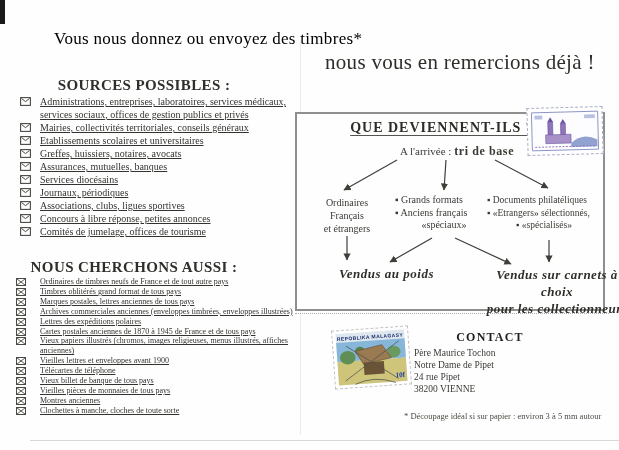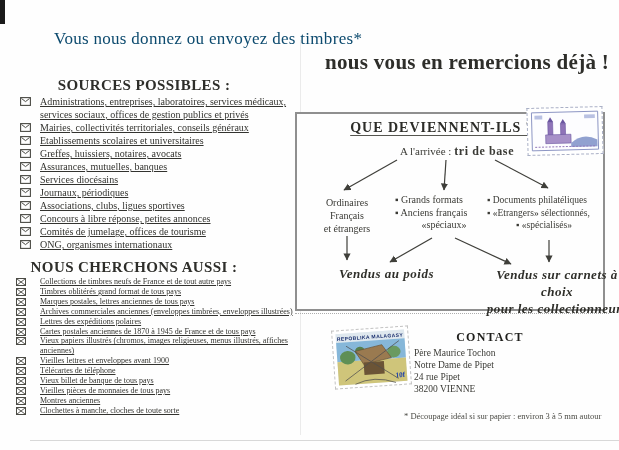--- a/index.html
+++ b/index.html
@@ -5,22 +5,22 @@
   html,body{margin:0;padding:0;background:#ffffff;}
   .page{
     position:relative;width:619px;height:450px;background:#fefefe;overflow:hidden;
     font-family:"Liberation Serif","DejaVu Serif",serif;color:#33332f;
   }
   
   .corner-mark{position:absolute;left:0;top:0;width:5px;height:24px;background:#1a1a1a;}
   .fold-line{position:absolute;left:300px;top:40px;width:1px;height:395px;background:#ebebeb;}
   .bottom-edge{position:absolute;left:30px;top:440px;width:589px;height:1px;background:#d8d8d8;}
 
-  .headline1{position:absolute;left:54px;top:29px;font-size:17px;letter-spacing:.3px;color:#0c4a6e;}
-  .headline2{position:absolute;left:325px;top:50px;font-size:21px;letter-spacing:.3px;color:#2e2e2a;font-weight:bold;}
+  .headline1{position:absolute;left:54px;top:29px;font-size:17px;letter-spacing:.3px;color:#000000;}
+  .headline2{position:absolute;left:325px;top:50px;font-size:21px;letter-spacing:.3px;color:#2e2e2a;}
 
   .col-title{position:absolute;font-weight:bold;color:#2e2e2a;text-align:center;}
   .sources-title{left:14px;top:77px;width:260px;font-size:15px;letter-spacing:.4px;}
   .seeking-title{left:14px;top:259px;width:240px;font-size:15px;letter-spacing:.4px;}
 
   .list{position:absolute;text-decoration:underline;}
   .list1{left:20px;top:95px;width:284px;font-size:10px;line-height:13px;}
   .list2{left:16px;top:277px;width:290px;font-size:8px;line-height:9.9px;}
   .li{display:flex;align-items:flex-start;}
   .li .ic{flex:0 0 auto;margin-top:1.5px;margin-right:9px;line-height:0;}
@@ -174,43 +174,34 @@
       <div class="li">
         <span class="ic">
           <svg width="11" height="9" viewBox="0 0 11 9">
             <rect x="0.6" y="0.6" width="9.8" height="7.8" fill="none" stroke="#4a4a44" stroke-width="1.1"></rect>
             <path d="M1.5,1.5 L5.5,4.6 L9.5,1.5" fill="none" stroke="#4a4a44" stroke-width="1"></path>
           </svg>
         </span>
         <span class="txt">Comités de jumelage, offices de tourisme</span>
       </div>
 
-      <div class="li">
-        <span class="ic">
-          <svg width="11" height="9" viewBox="0 0 11 9">
-            <rect x="0.6" y="0.6" width="9.8" height="7.8" fill="none" stroke="#4a4a44" stroke-width="1.1"></rect>
-            <path d="M1.5,1.5 L5.5,4.6 L9.5,1.5" fill="none" stroke="#4a4a44" stroke-width="1"></path>
-          </svg>
-        </span>
-        <span class="txt">ONG, organismes internationaux</span>
-      </div>
     </div>
 
   <div class="col-title seeking-title">NOUS CHERCHONS AUSSI :</div>
 
   <div class="list list2">
 
       <div class="li">
         <span class="ic">
           <svg width="10" height="8" viewBox="0 0 10 8">
             <rect x="0.5" y="0.5" width="9" height="7" fill="none" stroke="#4a4a44" stroke-width="1"></rect>
             <path d="M1,1 L9,7 M9,1 L1,7" fill="none" stroke="#4a4a44" stroke-width="0.9"></path>
           </svg>
         </span>
-        <span class="txt">Collections de timbres neufs de France et de tout autre pays</span>
+        <span class="txt">Ordinaires de timbres neufs de France et de tout autre pays</span>
       </div>
 
       <div class="li">
         <span class="ic">
           <svg width="10" height="8" viewBox="0 0 10 8">
             <rect x="0.5" y="0.5" width="9" height="7" fill="none" stroke="#4a4a44" stroke-width="1"></rect>
             <path d="M1,1 L9,7 M9,1 L1,7" fill="none" stroke="#4a4a44" stroke-width="0.9"></path>
           </svg>
         </span>
         <span class="txt">Timbres oblitérés grand format de tous pays</span>

